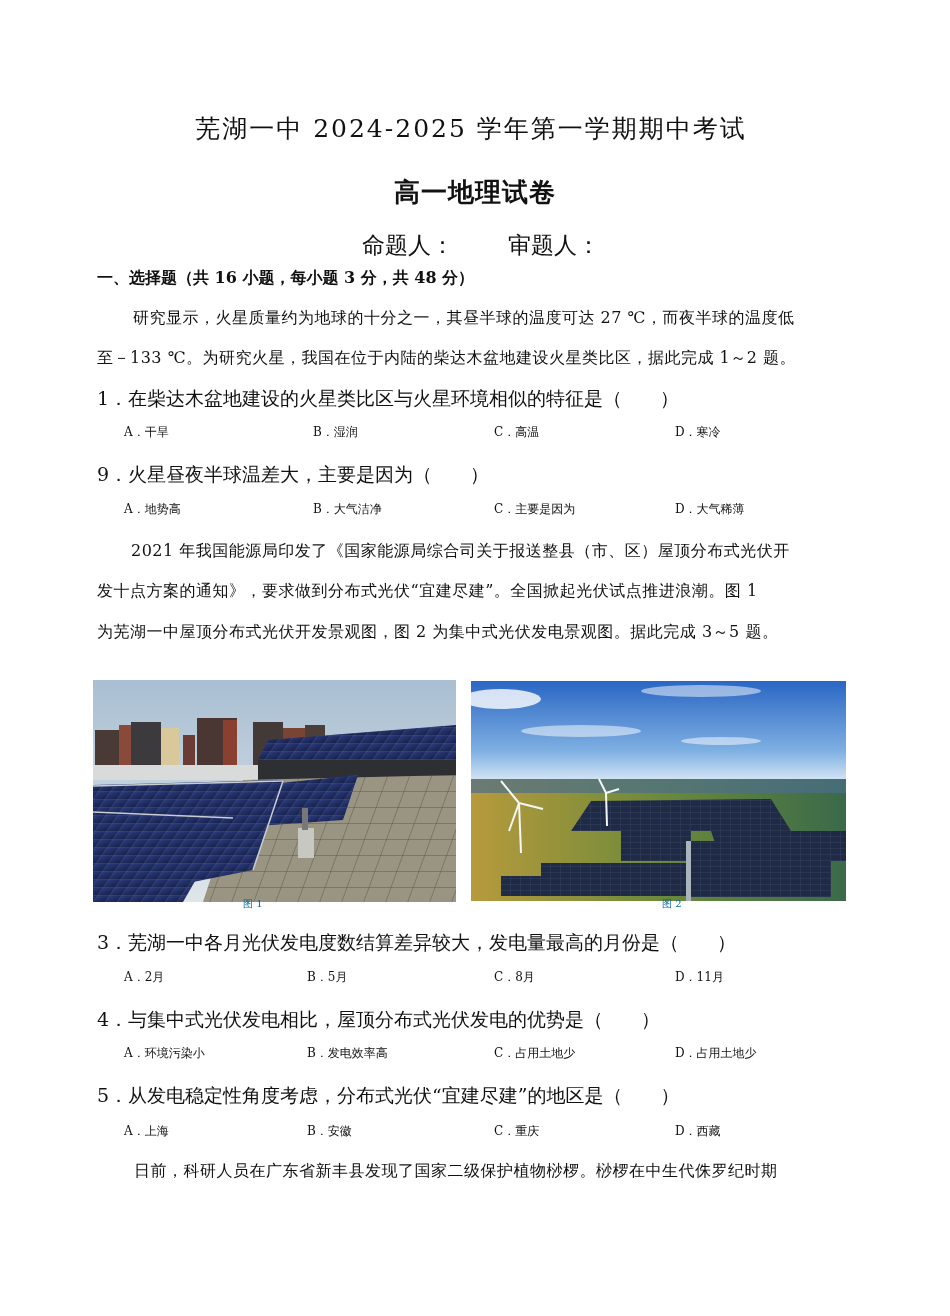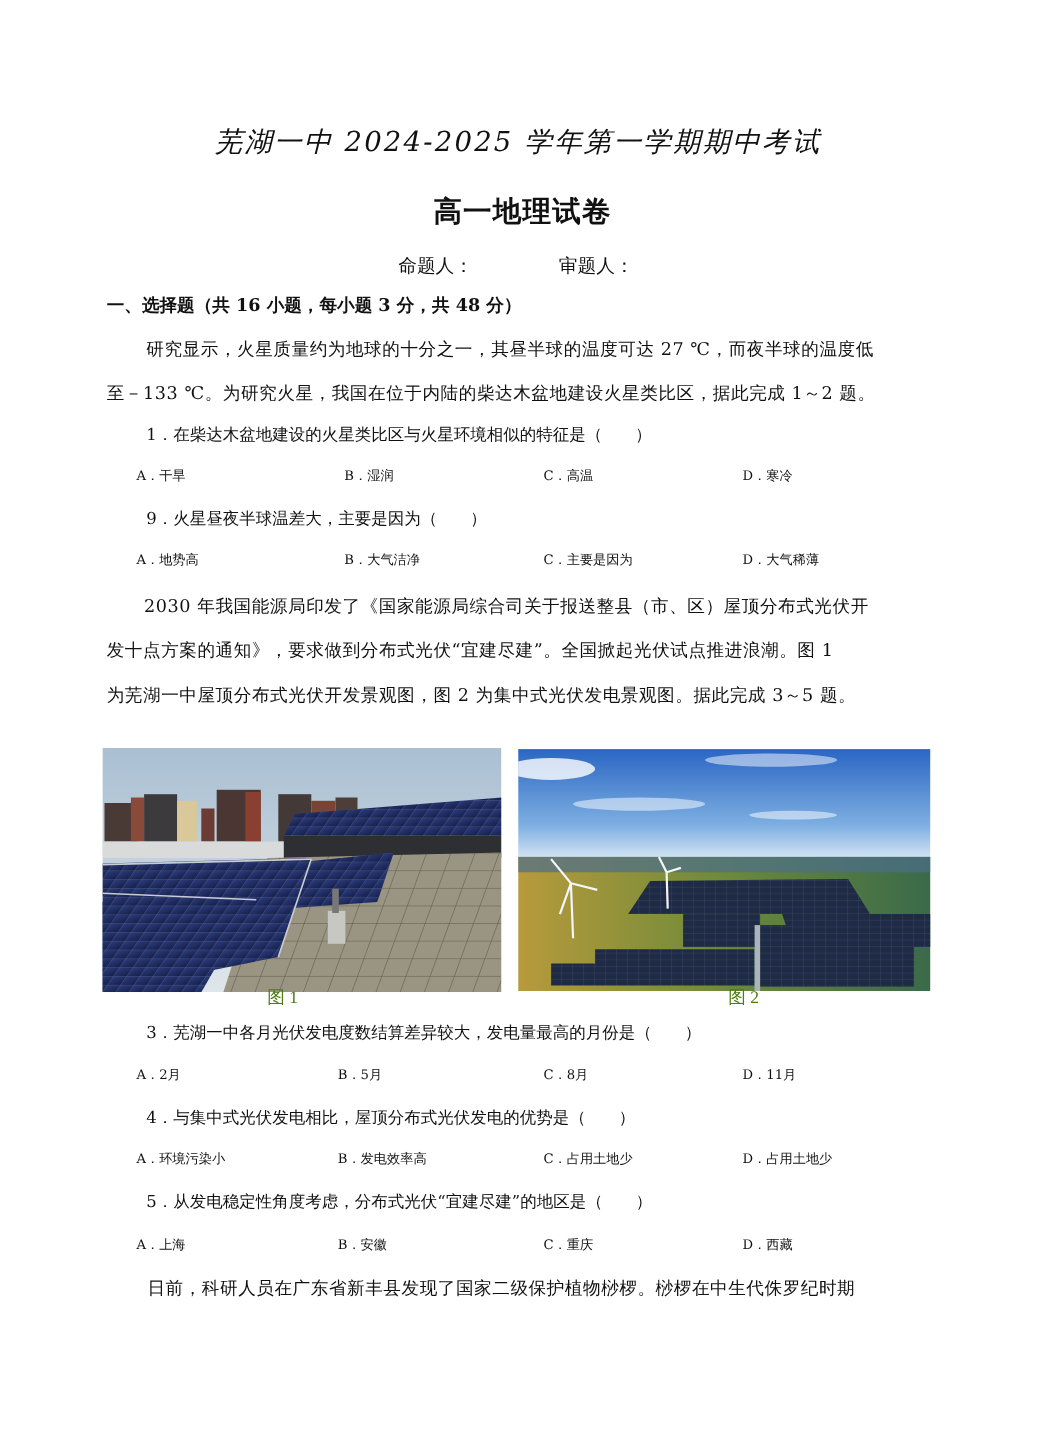--- a/index.html
+++ b/index.html
@@ -1,28 +1,28 @@
 <!DOCTYPE html>
 <html><head>
 <meta charset="utf-8">
 <style>
   html, body { margin: 0; padding: 0; background: #ffffff; }
   body { width: 950px; height: 1316px; position: relative; overflow: hidden;
          font-family: "DejaVu Serif", "Liberation Serif", serif; color: #111; }
   .abs { position: absolute; white-space: nowrap; }
-  .title1 { left: 0; width: 942px; top: 112px; text-align: center; font-size: 25px; letter-spacing: 2px; font-style: italic; }
+  .title1 { left: 0; width: 942px; top: 112px; text-align: center; font-size: 25px; letter-spacing: 2px; }
   .title2 { left: 0; width: 950px; top: 175px; text-align: center; font-size: 26px; font-weight: bold;
             font-family: "DejaVu Sans", "Liberation Sans", sans-serif; letter-spacing: 1px; }
-  .authors { top: 230px; font-size: 17px; }
+  .authors { top: 230px; font-size: 23px; }
   .section { left: 97px; top: 268px; font-size: 16px; font-weight: bold; }
   .para { font-size: 16px; letter-spacing: 0.5px; }
-  .q { font-size: 15px; margin-left: 36px; }
+  .q { font-size: 19px; }
   .opt { font-size: 12px; }
   .photo { position: absolute; overflow: hidden; }
-  .caption { font-size: 16px; color: #4d7c0f; font-family: Liberation Serif, serif; }
+  .caption { font-size: 10px; color: #0369a1; }
 </style>
 </head>
 <body>
 
 <div>
 
   <div class="abs title1">芜湖一中 2024-2025 学年第一学期期中考试</div>
   <div class="abs title2">高一地理试卷</div>
   <div class="abs authors" style="left:362px">命题人：</div>
   <div class="abs authors" style="left:508px">审题人：</div>
@@ -37,21 +37,21 @@
   <div class="abs opt" style="left:313px; top:424px">B．湿润</div>
   <div class="abs opt" style="left:494px; top:424px">C．高温</div>
   <div class="abs opt" style="left:675px; top:424px">D．寒冷</div>
 
   <div class="abs q" style="left:97px; top:462px">9．火星昼夜半球温差大，主要是因为（　　）</div>
   <div class="abs opt" style="left:124px; top:501px">A．地势高</div>
   <div class="abs opt" style="left:313px; top:501px">B．大气洁净</div>
   <div class="abs opt" style="left:494px; top:501px">C．主要是因为</div>
   <div class="abs opt" style="left:675px; top:501px">D．大气稀薄</div>
 
-  <div class="abs para" style="left:131px; top:541px">2030 年我国能源局印发了《国家能源局综合司关于报送整县（市、区）屋顶分布式光伏开</div>
+  <div class="abs para" style="left:131px; top:541px">2021 年我国能源局印发了《国家能源局综合司关于报送整县（市、区）屋顶分布式光伏开</div>
   <div class="abs para" style="left:97px; top:581px">发十点方案的通知》，要求做到分布式光伏“宜建尽建”。全国掀起光伏试点推进浪潮。图 1</div>
   <div class="abs para" style="left:97px; top:622px">为芜湖一中屋顶分布式光伏开发景观图，图 2 为集中式光伏发电景观图。据此完成 3～5 题。</div>
 
   <div class="photo" style="left:93px; top:680px; width:363px; height:222px;">
     <svg width="363" height="222" viewBox="0 0 363 222" xmlns="http://www.w3.org/2000/svg">
       <defs>
         <linearGradient id="sky1" x1="0" y1="0" x2="0" y2="1">
           <stop offset="0" stop-color="#a9bfd2"></stop>
           <stop offset="1" stop-color="#dfe6ea"></stop>
         </linearGradient>

